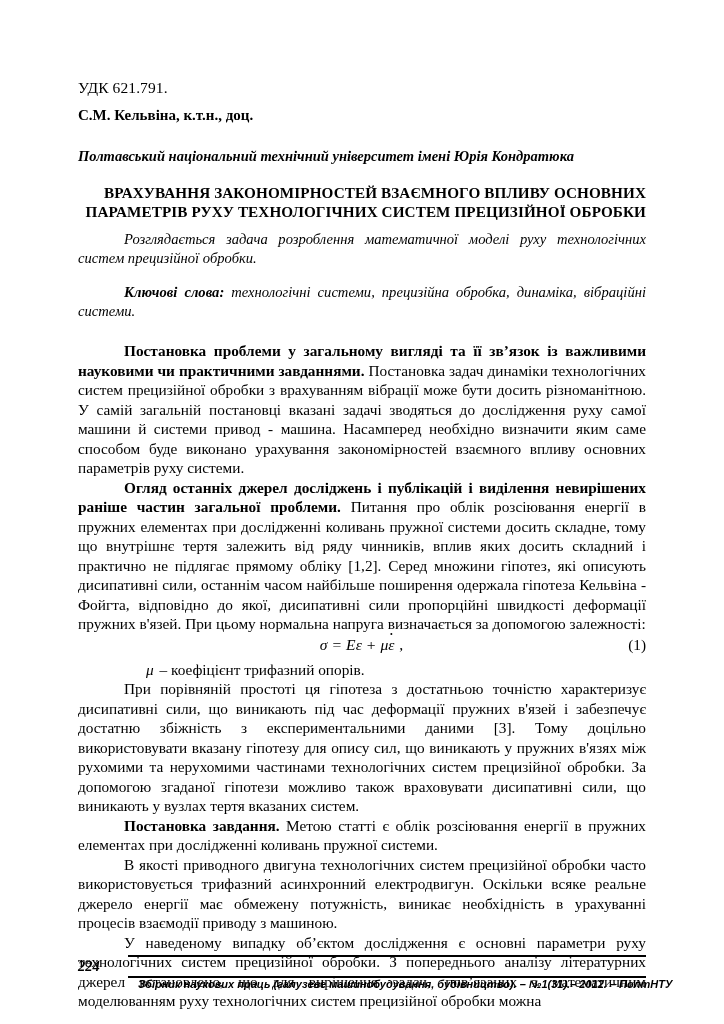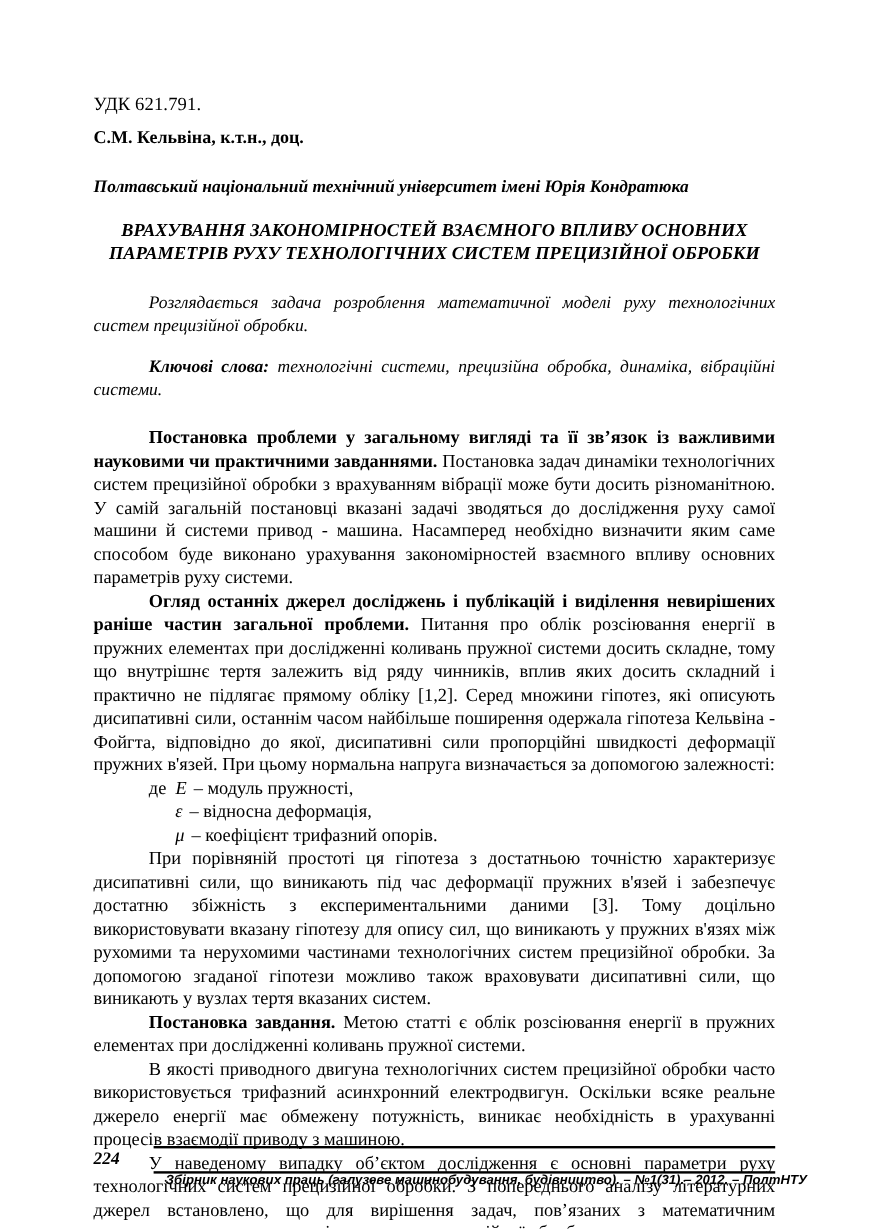--- a/index.html
+++ b/index.html
@@ -45,25 +45,24 @@
   .affiliation {
     font-size: 14.5px;
     font-weight: bold;
     font-style: italic;
     line-height: 1.25;
     margin: 0 0 18px 0;
   }
   .doc-title {
     font-size: 15.2px;
     font-weight: bold;
-    text-align: center;
+    text-align: right;
     line-height: 1.26;
-    margin: 0 0 22px 0;
+    margin: 0 0 8px 0;
     letter-spacing: 0.1px;
-    font-style: italic;
   }
 
   
   .abstract {
     font-size: 14.6px;
     font-style: italic;
     text-align: justify;
     text-justify: inter-word;
     line-height: 1.3;
     margin: 0 0 16px 0;
@@ -217,24 +216,26 @@
     </div>
 
     <p class="abstract">Розглядається задача розроблення математичної моделі руху технологічних систем прецизійної обробки.</p>
 
     <p class="keywords"><b>Ключові слова:</b><span> технологічні системи, прецизійна обробка, динаміка, вібраційні системи.</span></p>
 
     <p class="body"><b>Постановка проблеми у загальному вигляді та її зв’язок із важливими науковими чи практичними завданнями.</b><span> Постановка задач динаміки технологічних систем прецизійної обробки з врахуванням вібрації може бути досить різноманітною. У самій загальній постановці вказані задачі зводяться до дослідження руху самої машини й системи привод - машина. Насамперед необхідно визначити яким саме способом буде виконано урахування закономірностей взаємного впливу основних параметрів руху системи.</span></p>
 
     <p class="body"><b>Огляд останніх джерел досліджень і публікацій і виділення невирішених раніше частин загальної проблеми.</b><span> Питання про облік розсіювання енергії в пружних елементах при дослідженні коливань пружної системи досить складне, тому що внутрішнє тертя залежить від ряду чинників, вплив яких досить складний і практично не підлягає прямому обліку [1,2]. Серед множини гіпотез, які описують дисипативні сили, останнім часом найбільше поширення одержала гіпотеза Кельвіна - Фойгта, відповідно до якої, дисипативні сили пропорційні швидкості деформації пружних в'язей. При цьому нормальна напруга визначається за допомогою залежності:</span></p>
 
-
-    <p class="vardef first"><span>де</span>&nbsp;&nbsp;<span class="sym">E</span><span> – модуль пружності,</span></p>
-
-    <p class="vardef"><span class="sym">ε</span><span> – відносна деформація,</span></p>
+    <div class="equation-row">
+      <div class="equation-body"><span>σ</span><span class="op"> = </span><span>E</span><span>ε</span><span class="op"> + </span><span>μ</span><span class="eq-dotted">ε</span><span class="op"> ,</span></div>
+      <div class="eq-number">(1)</div>
+    </div>
+
+
 
     <p class="vardef"><span class="sym">μ</span><span> – коефіцієнт трифазний опорів.</span></p>
 
     <p class="body">При порівняній простоті ця гіпотеза з достатньою точністю характеризує дисипативні сили, що виникають під час деформації пружних в'язей і забезпечує достатню збіжність з експериментальними даними [3]. Тому доцільно використовувати вказану гіпотезу для опису сил, що виникають у пружних в'язях між рухомими та нерухомими частинами технологічних систем прецизійної обробки. За допомогою згаданої гіпотези можливо також враховувати дисипативні сили, що виникають у вузлах тертя вказаних систем.</p>
 
     <p class="body"><b>Постановка завдання.</b><span> Метою статті є облік розсіювання енергії в пружних елементах при дослідженні коливань пружної системи.</span></p>
 
     <p class="body">В якості приводного двигуна технологічних систем прецизійної обробки часто використовується трифазний асинхронний електродвигун. Оскільки всяке реальне джерело енергії має обмежену потужність, виникає необхідність в урахуванні процесів взаємодії приводу з машиною.</p>
 
     <p class="body">У наведеному випадку об’єктом дослідження є основні параметри руху технологічних систем прецизійної обробки. З попереднього аналізу літературних джерел встановлено, що для вирішення задач, пов’язаних з математичним моделюванням руху технологічних систем прецизійної обробки можна</p>

